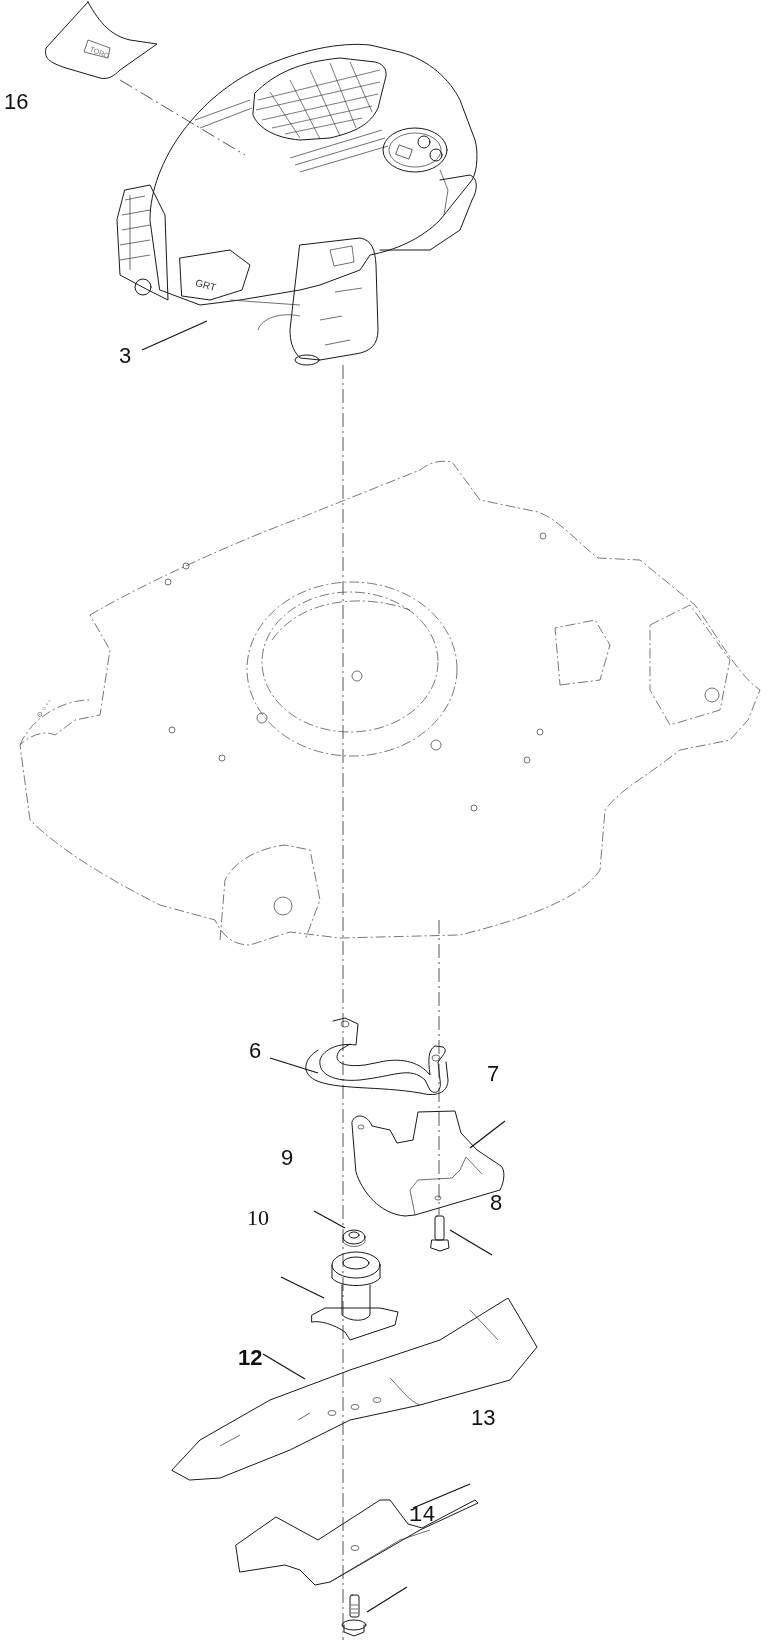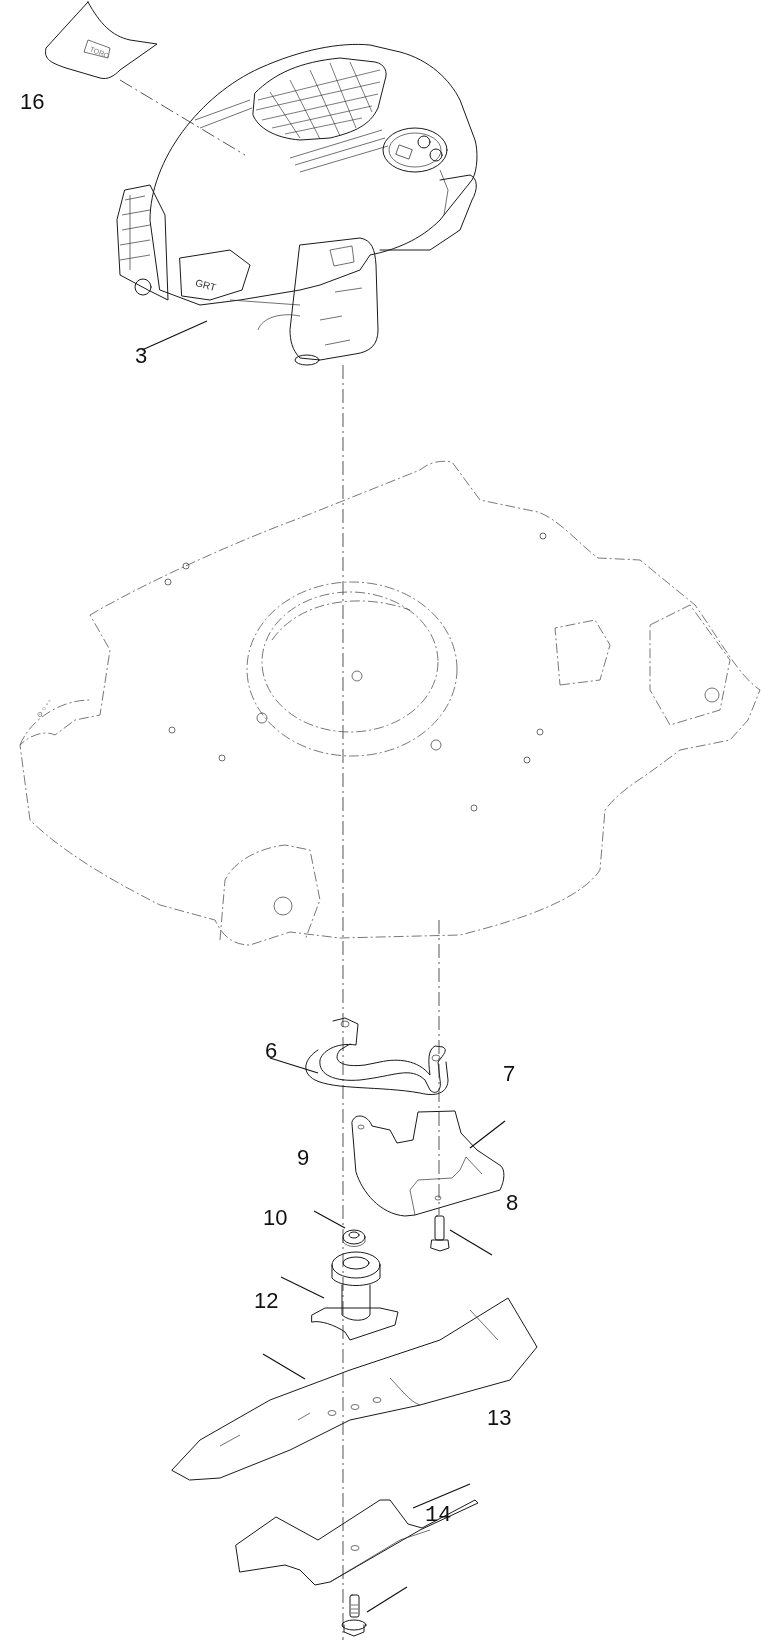--- a/index.html
+++ b/index.html
@@ -3,21 +3,21 @@
 <meta charset="utf-8">
 <style>
   html,body{margin:0;padding:0;background:#ffffff;}
   body{width:773px;height:1642px;position:relative;overflow:hidden;font-family:"Liberation Sans",sans-serif;}
   #diagram{position:absolute;left:0;top:0;width:773px;height:1642px;}
   .ln{fill:none;stroke:#1a1a1a;stroke-width:1;stroke-linejoin:round;stroke-linecap:round;}
   .thin{fill:none;stroke:#333;stroke-width:0.7;}
   .dash{fill:none;stroke:#444;stroke-width:0.9;stroke-dasharray:14 4 2 4;}
   .deck{fill:none;stroke:#555;stroke-width:0.8;stroke-dasharray:10 3 2 3;}
   .leader{stroke:#111;stroke-width:1.2;fill:none;}
-  .callout{position:absolute;font-size:22px;color:#111;line-height:22px;font-family:"Liberation Sans",sans-serif;margin-left:16px;}
+  .callout{position:absolute;font-size:22px;color:#111;line-height:22px;font-family:"Liberation Sans",sans-serif;}
   .mesh{fill:none;stroke:#222;stroke-width:0.6;}
 </style>
 </head>
 <body>
 
 <svg id="diagram" viewBox="0 0 773 1642" xmlns="http://www.w3.org/2000/svg">
 
   <g>
     <path class="ln" d="M88,2 L46,48 C44,58 48,62 66,68 L100,78 C108,80 114,76 120,70 L157,44 L130,40 C112,36 100,24 88,2 Z"></path>
     <path class="thin" d="M88,40 L110,48 L108,58 L84,52 Z"></path>
@@ -157,16 +157,16 @@
   </g>
   <line class="leader" x1="367" y1="1612" x2="407" y2="1587"></line>
 </svg>
 
 <div class="callout" style="left:4px;top:91px;">16</div>
 <div class="callout" style="left:119px;top:345px;">3</div>
 <div class="callout" style="left:249px;top:1040px;">6</div>
 <div class="callout" style="left:487px;top:1063px;">7</div>
 <div class="callout" style="left:281px;top:1147px;">9</div>
 <div class="callout" style="left:490px;top:1192px;">8</div>
-<div class="callout" style="left:247px;top:1207px;">10</div>
-<div class="callout" style="left:238px;top:1290px;">12</div>
+<div class="callout" style="left:247px;top:1207px;font-family:Liberation Serif, serif;">10</div>
+<div class="callout" style="left:238px;top:1347px;font-weight:bold;">12</div>
 <div class="callout" style="left:471px;top:1407px;text-align:right;">13</div>
 <div class="callout" style="left:409px;top:1505px;font-family:Liberation Mono, monospace;">14</div>
 
 </body></html>

